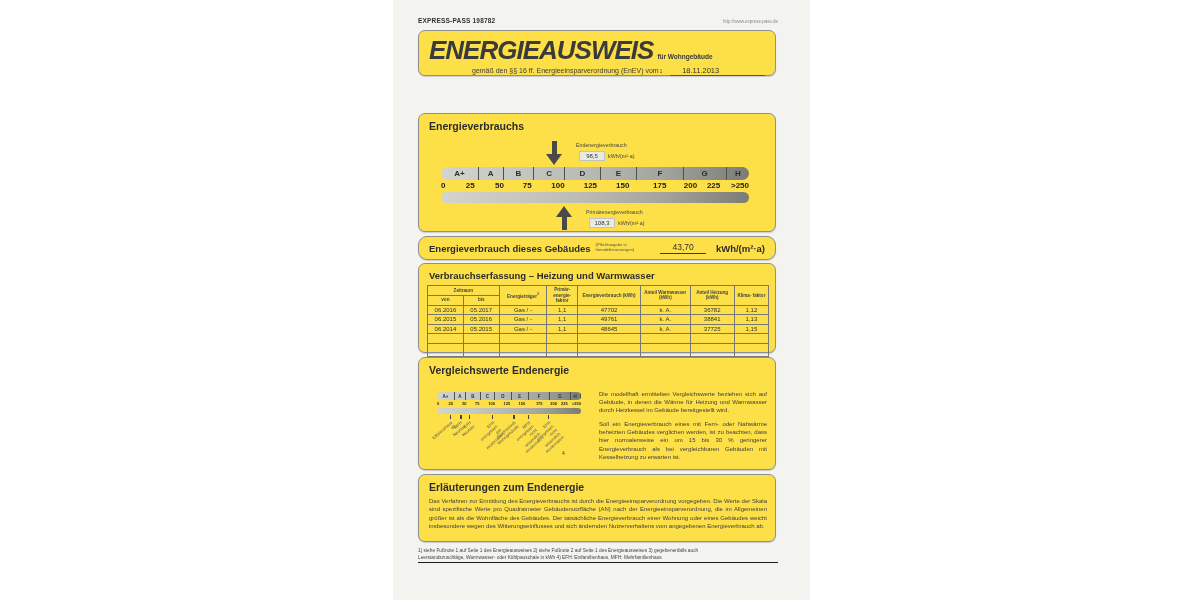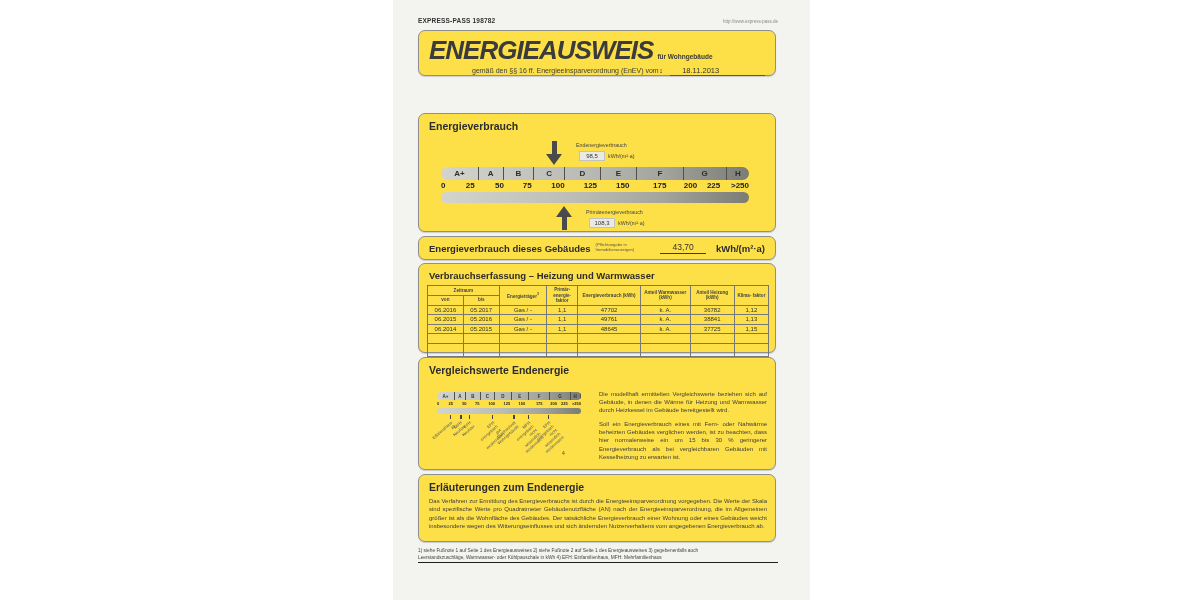--- a/index.html
+++ b/index.html
@@ -51,21 +51,21 @@
   .arrow-stem { position:absolute; width:5px; background:#4a4a4a; }
   .arrow-head-down { position:absolute; width:0; height:0; border-left:8px solid transparent; border-right:8px solid transparent; border-top:11px solid #4a4a4a; }
   .arrow-head-up { position:absolute; width:0; height:0; border-left:8px solid transparent; border-right:8px solid transparent; border-bottom:11px solid #4a4a4a; }
 
   .vlabel { position:absolute; font-size:5.3px; color:#444; }
   .vchip-row { position:absolute; display:flex; align-items:center; gap:3px; }
   .vchip { min-width:26px; padding:1px 3px; background:#e9e9e5; border:1px solid #c2c2be; font-size:6px; text-align:center; color:#333; }
   .vunit { font-size:5.3px; color:#444; }
 
   
-  .thisbox { top:236px; height:24px; display:flex; align-items:center; padding:0 10px; }
+  .thisbox { top:236px; height:24px; display:flex; align-items:center; padding:0 10px;border-radius:9px; }
   .this-label { font-size:9.5px; font-weight:bold; color:#2c2c2c; white-space:nowrap; }
   .this-note { font-size:4.2px; line-height:1.15; color:#555; margin-left:5px; width:54px; }
   .this-value { width:100px; margin-left:26px; border-bottom:1px solid #3a3a3a; text-align:center; font-size:8.5px; color:#333; padding-bottom:1px; }
   .this-unit { font-size:9.5px; font-weight:bold; margin-left:10px; color:#2c2c2c; }
 
   
   .tablebox { top:263px; height:90px; }
   table.consum { position:absolute; left:8px; top:21px; width:342px; border-collapse:collapse; table-layout:fixed; }
   table.consum th, table.consum td { border:0.5px solid #777; }
   table.consum th { font-size:4.6px; font-weight:bold; color:#444; text-align:center; vertical-align:middle; padding:1px; line-height:1.2; }
@@ -117,21 +117,21 @@
         </div>
         <div class="subtitle-row">
           <span>gemäß den §§ 16 ff. Energieeinsparverordnung (EnEV) vom</span>
           <sup>1</sup>
           <span class="date-line">18.11.2013</span>
         </div>
       </div>
 
 
       <div class="box energybox">
-        <span class="box-title">Energieverbrauch</span>
+        <span class="box-title">Energieverbrauchs</span>
 
         <div class="arrow-stem" style="left:132.5px; top:27px; height:13px;"></div>
         <div class="arrow-head-down" style="left:127px; top:40px;"></div>
         <span class="vlabel" style="left:157px; top:28px;">Endenergieverbrauch</span>
         <div class="vchip-row" style="left:160px; top:37px;">
           <span class="vchip">98,5</span>
           <span class="vunit">kWh/(m²·a)</span>
         </div>
 
         <div class="bar main">

